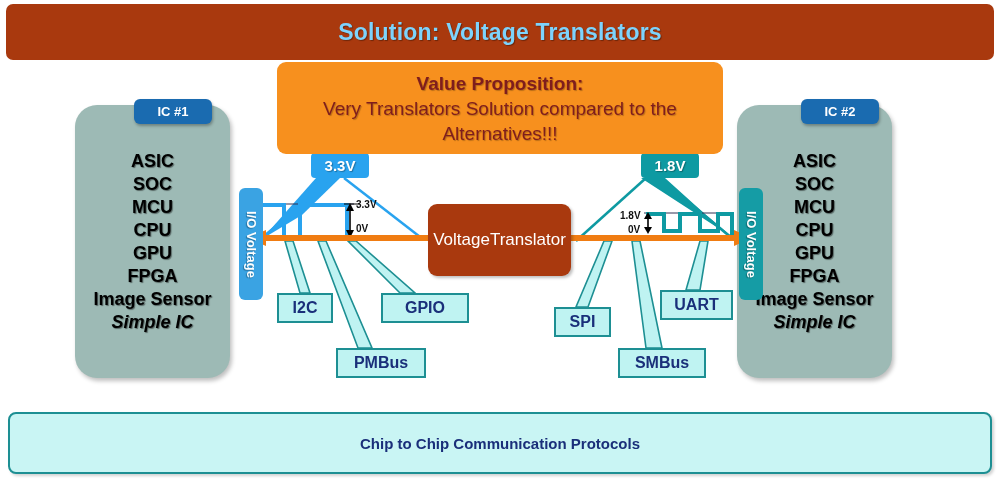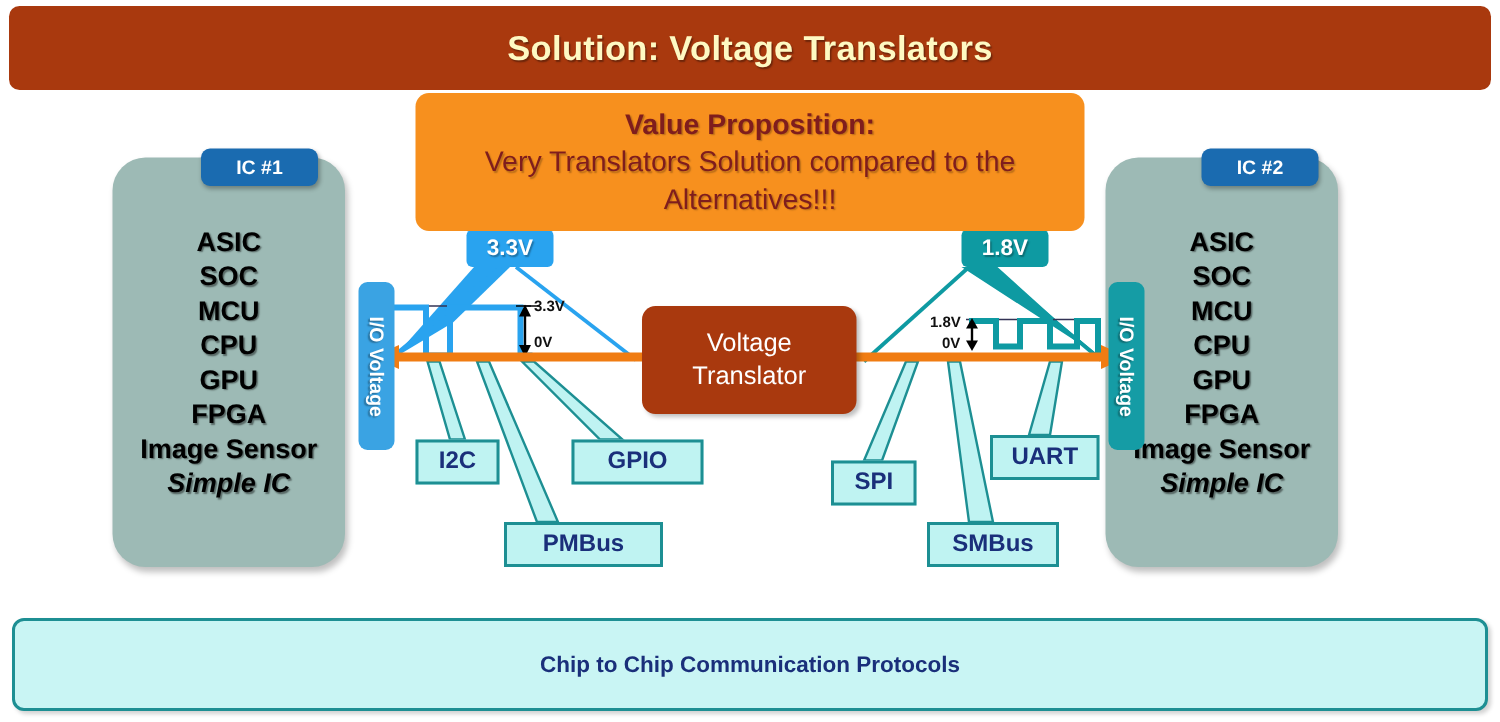--- a/index.html
+++ b/index.html
@@ -16,21 +16,21 @@
   }
 
   
   .title-banner {
     position: absolute;
     left: 6px; top: 4px;
     width: 988px; height: 56px;
     background: #a9390e;
     border-radius: 7px;
     display: flex; align-items: center; justify-content: center;
-    color: #fef9c3;
+    color: #7dd3fc;
     font-size: 23px; font-weight: bold;
     letter-spacing: 0.2px;
     text-shadow: 1px 1px 1px rgba(0,0,0,0.35);
   }
 
   
   .value-prop {
     position: absolute;
     left: 277px; top: 62px;
     width: 446px; height: 92px;
@@ -104,21 +104,21 @@
   .io-tab.left  { left: 239px; top: 188px; background: #3aa3e3; }
   .io-tab.right { left: 739px; top: 188px; background: #159ca5; }
 
   
   .vtrans {
     position: absolute;
     left: 428px; top: 204px;
     width: 143px; height: 72px;
     background: #a9390e;
     border-radius: 9px;
-    display: flex; flex-direction: column;
+    display: flex; flex-direction: row;
     align-items: center; justify-content: center;
     color: #ffffff; font-size: 17px; line-height: 22px;
     text-align: center;
     box-shadow: 2px 2px 3px rgba(0,0,0,0.25);
     z-index: 35;
   }
 
   
   .vcallout {
     position: absolute;
@@ -137,21 +137,21 @@
     position: absolute;
     background: #bff3f2;
     border: 2px solid #1d8f93;
     display: flex; align-items: center; justify-content: center;
     color: #1a2f7a; font-size: 16px; font-weight: bold;
     z-index: 30;
     height: 30px;
   }
   .ptag.i2c   { left: 277px; top: 293px; width: 56px; }
   .ptag.gpio  { left: 381px; top: 293px; width: 88px; }
-  .ptag.pmbus { left: 336px; top: 348px; width: 106px; }
+  .ptag.pmbus { left: 336px; top: 348px; width: 90px; }
   .ptag.spi   { left: 554px; top: 307px; width: 57px; }
   .ptag.uart  { left: 660px; top: 290px; width: 73px; }
   .ptag.smbus { left: 618px; top: 348px; width: 88px; }
 
   
   .wf-label {
     position: absolute;
     font-size: 10px; font-weight: bold;
     color: #111111;
     z-index: 31;

